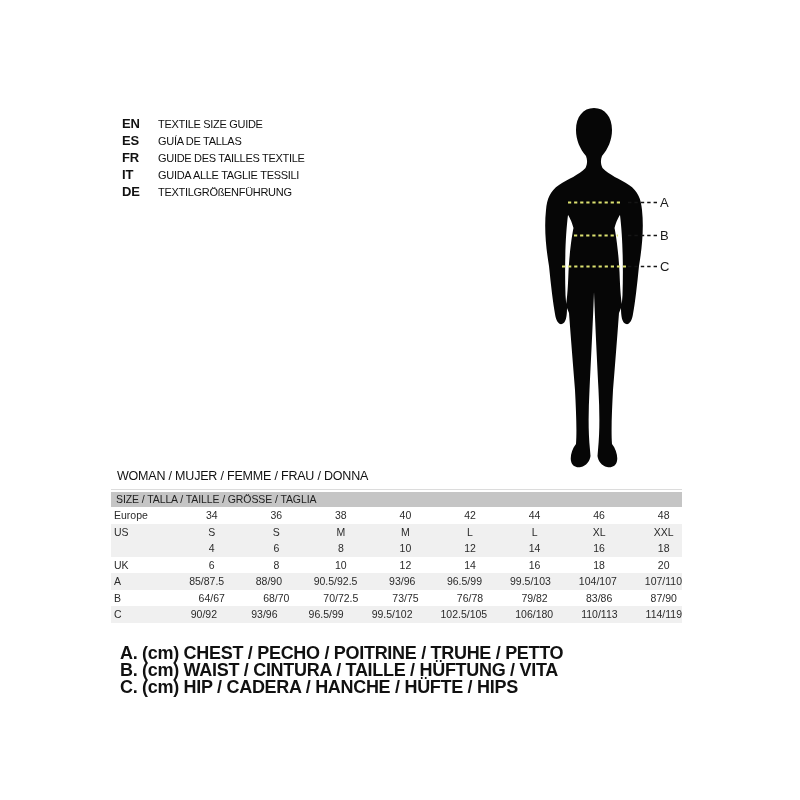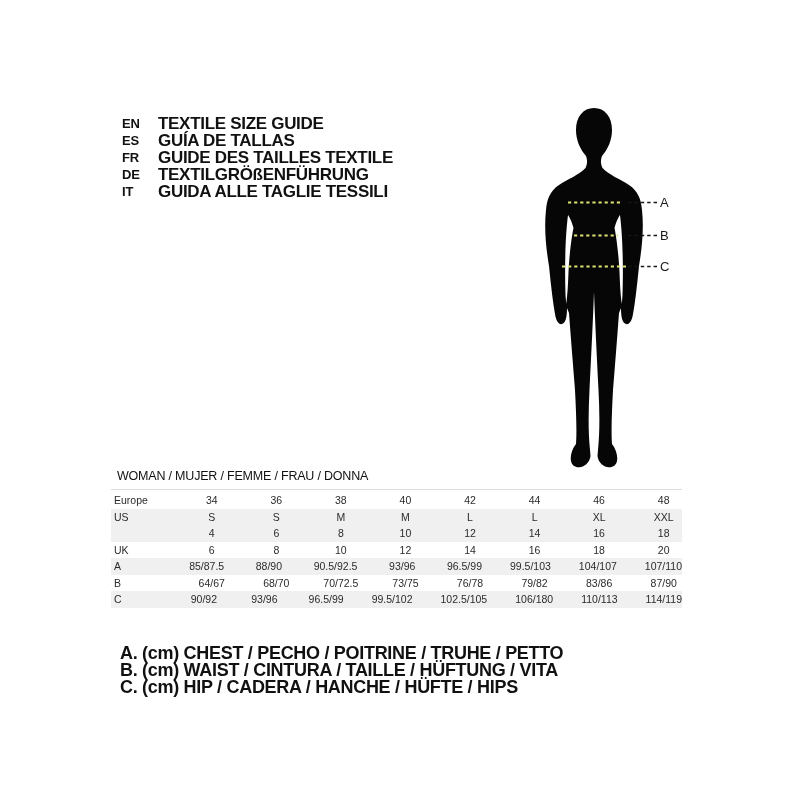--- a/index.html
+++ b/index.html
@@ -4,21 +4,21 @@
 <style>
   html,body{margin:0;padding:0;background:#fff;}
   .canvas{
     position:relative;width:800px;height:800px;background:#ffffff;overflow:hidden;
     font-family:"Liberation Sans", sans-serif;color:#111;
   }
   
   .lang-block{position:absolute;left:122px;top:115px;}
   .lang-row{display:flex;height:17px;align-items:center;}
   .lang-code{width:36px;font-size:13px;font-weight:bold;letter-spacing:-0.2px;}
-  .lang-title{font-size:17px;font-weight:bold;letter-spacing:-0.3px;white-space:nowrap;}
+  .lang-title{font-size:11px;font-weight:normal;letter-spacing:-0.3px;white-space:nowrap;}
   
   .figure-wrap{position:absolute;left:530px;top:100px;width:200px;height:380px;}
   .figure-wrap svg{position:absolute;left:0;top:0;}
   .sil{fill:var(--sil,#060606);}
   .gap{fill:#ffffff;}
   .dash-body{stroke:var(--dash,#dce170);stroke-width:2.2;stroke-dasharray:3.2 2.9;fill:none;}
   .dash-out{stroke:#151515;stroke-width:1.7;stroke-dasharray:3.4 3;fill:none;}
   .measure-label{position:absolute;font-size:13px;color:#1a1a1a;line-height:13px;}
   
   .section-title{position:absolute;left:117px;top:469px;font-size:12.5px;font-weight:normal;letter-spacing:-0.2px;white-space:nowrap;text-align:center;}
@@ -45,26 +45,26 @@
       </div>
       <div class="lang-row">
         <span class="lang-code">ES</span>
         <span class="lang-title">GUÍA DE TALLAS</span>
       </div>
       <div class="lang-row">
         <span class="lang-code">FR</span>
         <span class="lang-title">GUIDE DES TAILLES TEXTILE</span>
       </div>
       <div class="lang-row">
+        <span class="lang-code">IT</span>
+        <span class="lang-title">GUIDA ALLE TAGLIE TESSILI</span>
+      </div>
+      <div class="lang-row">
         <span class="lang-code">DE</span>
         <span class="lang-title">TEXTILGRÖßENFÜHRUNG</span>
-      </div>
-      <div class="lang-row">
-        <span class="lang-code">IT</span>
-        <span class="lang-title">GUIDA ALLE TAGLIE TESSILI</span>
       </div>
     </div>
 
   <div class="figure-wrap">
     <svg width="200" height="380" viewBox="0 0 200 380" aria-hidden="true">
       <path class="sil" d="
         M64,8
         C53,8 46,17 46,30
         C46,40 50,49 56,56
         C57.5,60 57.5,64 55.5,68
@@ -119,20 +119,21 @@
       <line class="dash-out" x1="98" y1="166.5" x2="128" y2="166.5"></line>
     </svg>
   </div>
   <span class="measure-label" style="left:660px;top:196px;">A</span>
   <span class="measure-label" style="left:660px;top:229px;">B</span>
   <span class="measure-label" style="left:660px;top:260px;">C</span>
 
   <div class="section-title">WOMAN / MUJER / FEMME / FRAU / DONNA</div>
 
   <div class="size-table">
+    <div class="t-header">SIZE / TALLA / TAILLE / GRÖSSE / TAGLIA</div>
     <div class="t-body">
         <div class="t-row">
           <div class="t-label">Europe</div>
           <div class="t-cell">34</div>
           <div class="t-cell">36</div>
           <div class="t-cell">38</div>
           <div class="t-cell">40</div>
           <div class="t-cell">42</div>
           <div class="t-cell">44</div>
           <div class="t-cell">46</div>

